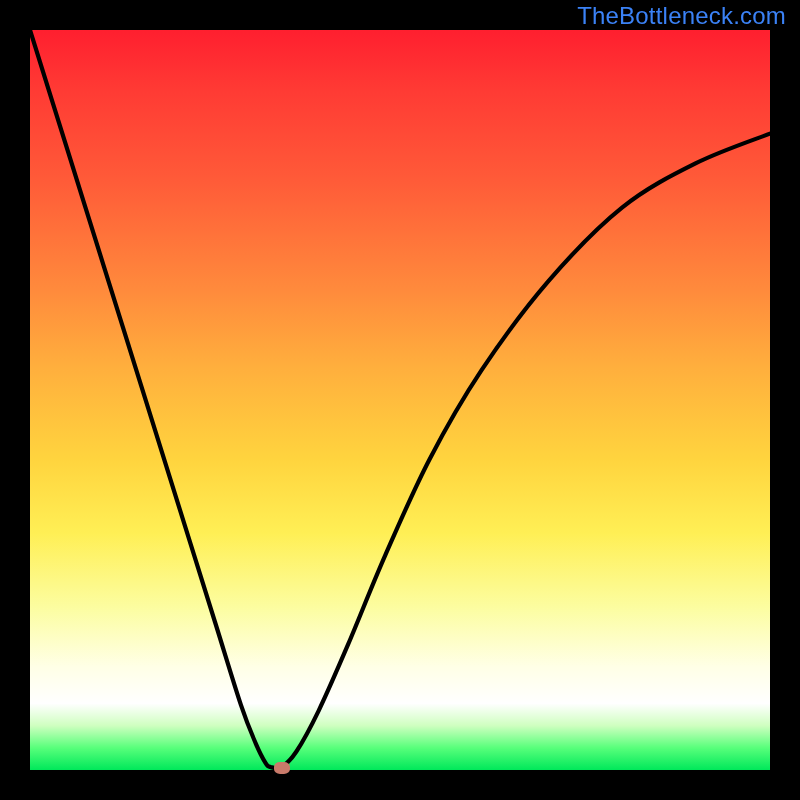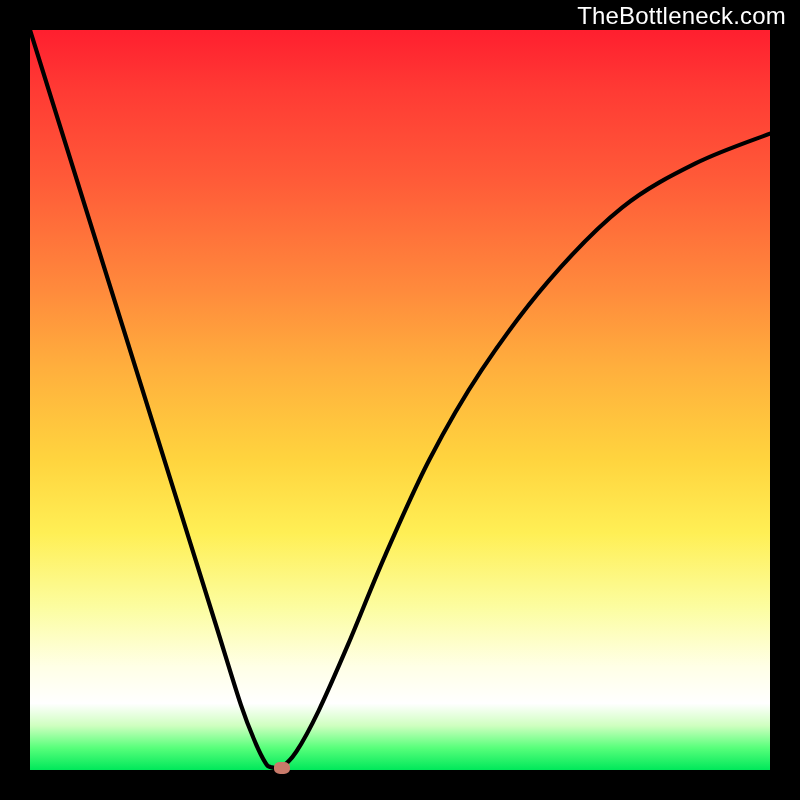--- a/index.html
+++ b/index.html
@@ -10,21 +10,21 @@
     height: 800px;
     background: #000;
   }
   .watermark {
     position: absolute;
     top: 2px;
     right: 14px;
     font-family: Arial, Helvetica, sans-serif;
     font-size: 24px;
     font-weight: 400;
-    color: #ffffff;
+    color: #3b82f6;
     letter-spacing: 0.2px;
   }
   .plot-area {
     position: absolute;
     left: 30px;
     top: 30px;
     width: 740px;
     height: 740px;
     
     background: linear-gradient(to bottom,

